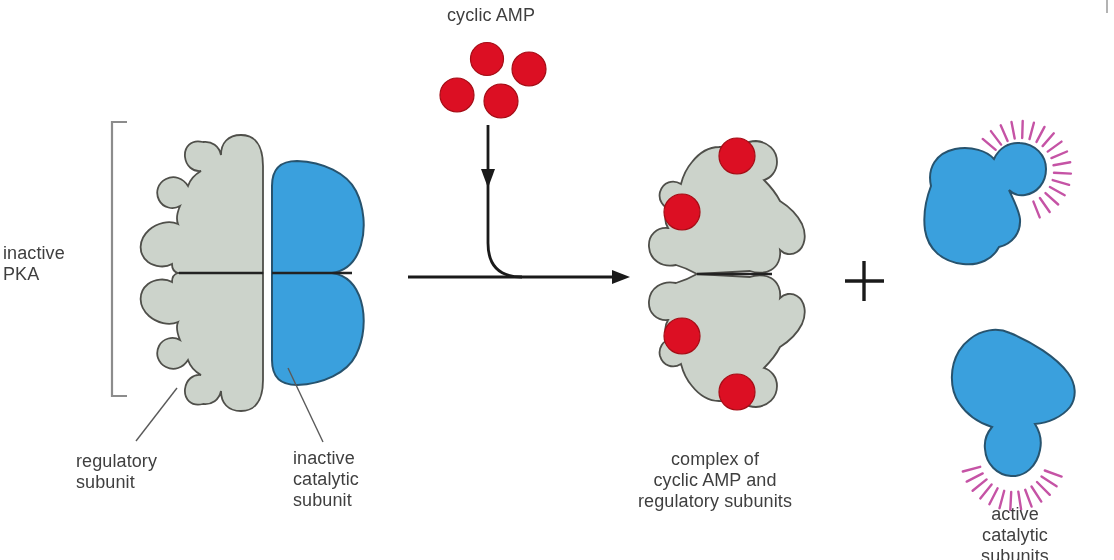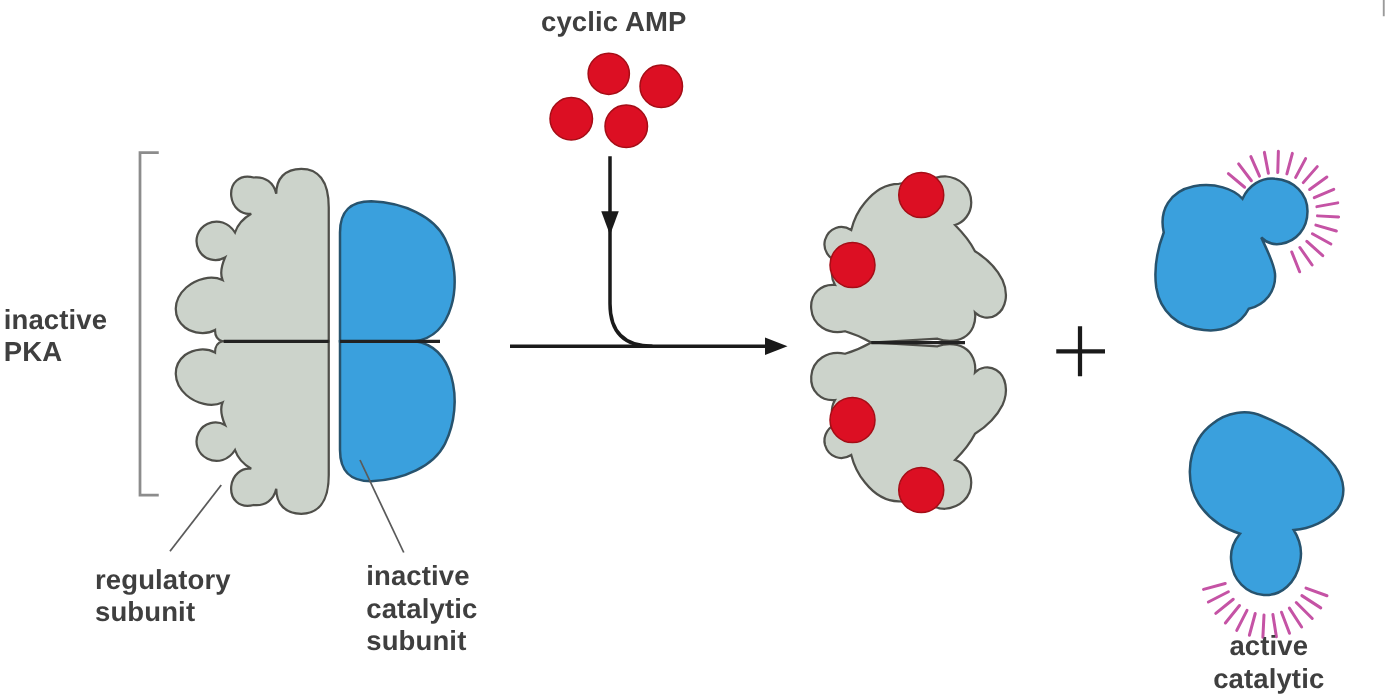--- a/index.html
+++ b/index.html
@@ -28,22 +28,22 @@
   .ahead   { fill: var(--arrow-color); stroke: none; }
   .divider { stroke: var(--divider-color); stroke-width: 2.6; stroke-linecap: butt; }
   .bracket { stroke: var(--bracket-color); stroke-width: 2.2; fill: none; }
   .leader  { stroke: var(--leader-color); stroke-width: 1.4; }
   .plus    { stroke: var(--arrow-color); stroke-width: 3.4; }
   .edge-artifact { stroke: #9a9a9a; stroke-width: 1.5; }
 
   .lbl {
     position: absolute;
     color: var(--text-color);
-    font-size: 22px;
-    font-weight: 700;
+    font-size: 18px;
+    font-weight: 400;
     line-height: 1.18;
     white-space: pre-line;
     letter-spacing: 0.1px;
   }
   .lbl.center { text-align: center; transform: translateX(-50%); }
 </style>
 </head>
 <body>
 
 <div class="canvas">
@@ -245,16 +245,19 @@
 
   <div class="lbl center" style="left:491px; top:5px;">cyclic AMP</div>
 
   <div class="lbl" style="left:76px; top:451px;">regulatory
 subunit</div>
 
   <div class="lbl" style="left:293px; top:448px;">inactive
 catalytic
 subunit</div>
 
+  <div class="lbl center" style="left:715px; top:449px;">complex of
+cyclic AMP and
+regulatory subunits</div>
 
   <div class="lbl center" style="left:1015px; top:504px;">active catalytic
 subunits</div>
 </div>
 
 </body></html>

